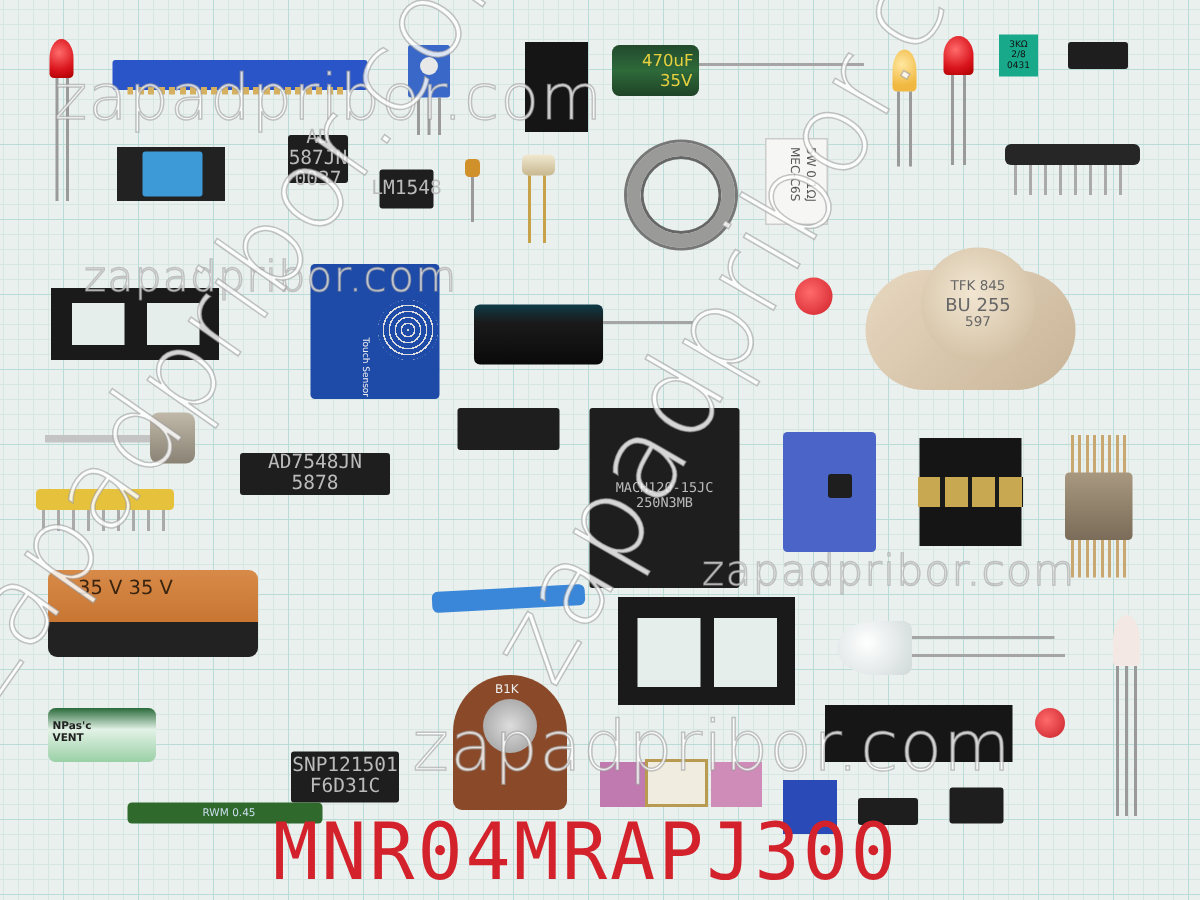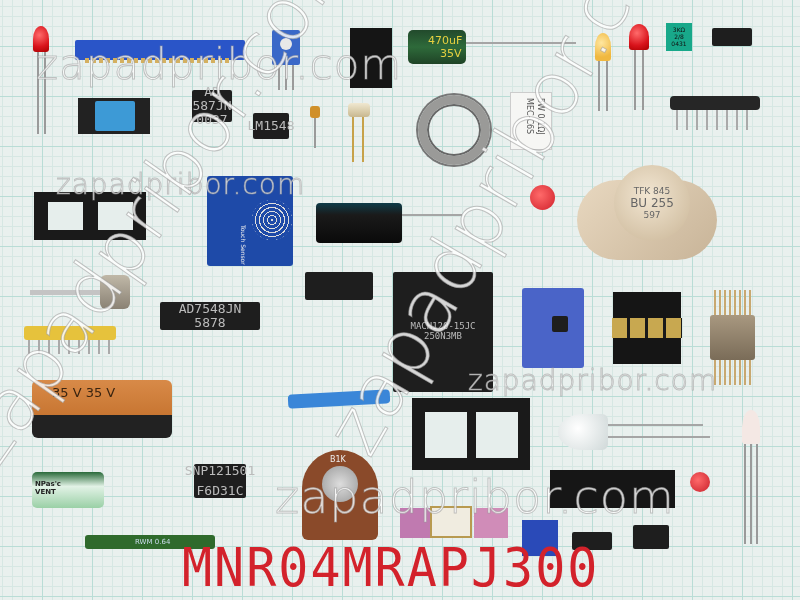--- a/index.html
+++ b/index.html
@@ -159,30 +159,30 @@
 
   <div class="c" style="left:550px;top:470px;width:125px;height:38px;background:#161616;"></div>
 
   <div class="c" style="left:690px;top:472px;width:20px;height:20px;background:radial-gradient(circle at 40% 40%,#ff6a6a,#c8202a);border-radius:50%;"></div>
 
   <div class="c" style="left:32px;top:472px;width:72px;height:36px;background:linear-gradient(#2a6a3a,#e2f2e6 40%,#9ad0a6);border-radius:5px;color:#222;font-size:7px;padding:8px 3px;line-height:8px;font-weight:bold;">
     <div>NPas'c</div>
     <div>VENT</div>
   </div>
 
-  <div class="c chip" style="left:194px;top:464px;width:52px;height:34px;justify-content:space-between;">
+  <div class="c chip" style="left:194px;top:501px;width:72px;height:34px;">
     <span>SNP121501</span>
     <span>F6D31C</span>
   </div>
 
   <div class="c" style="left:302px;top:450px;width:76px;height:90px;background:#8a4a2a;border-radius:38px 38px 6px 6px;"></div>
   <div class="c" style="left:330px;top:455px;font-size:8px;color:#eee;">B1K</div>
   <div class="c" style="left:322px;top:466px;width:36px;height:36px;background:radial-gradient(circle,#ddd,#999);border-radius:50%;"></div>
 
-  <div class="c" style="left:85px;top:535px;width:130px;height:14px;background:#2f6a2c;border-radius:3px;color:#cde;font-size:7px;padding-left:50px;line-height:14px;">RWM 0.64</div>
+  <div class="c" style="left:85px;top:535px;width:130px;height:14px;background:#2f6a2c;border-radius:3px;color:#cde;font-size:7px;padding-left:50px;line-height:14px;">RWM 0.45</div>
 
   <div class="c" style="left:400px;top:508px;width:30px;height:30px;background:#c07ab0;"></div>
   <div class="c" style="left:430px;top:506px;width:42px;height:32px;background:#f0ece0;border:2px solid #b89a50;"></div>
   <div class="c" style="left:474px;top:508px;width:34px;height:30px;background:#d08cb8;"></div>
   <div class="c" style="left:522px;top:520px;width:36px;height:36px;background:#2a4ab8;"></div>
   <div class="c chip" style="left:572px;top:532px;width:40px;height:18px;"></div>
   <div class="c chip" style="left:633px;top:525px;width:36px;height:24px;"></div>
 </div>
 
 <div class="wm" style="left:36px;top:40px;font-size:42px;">zapadpribor.com</div>

